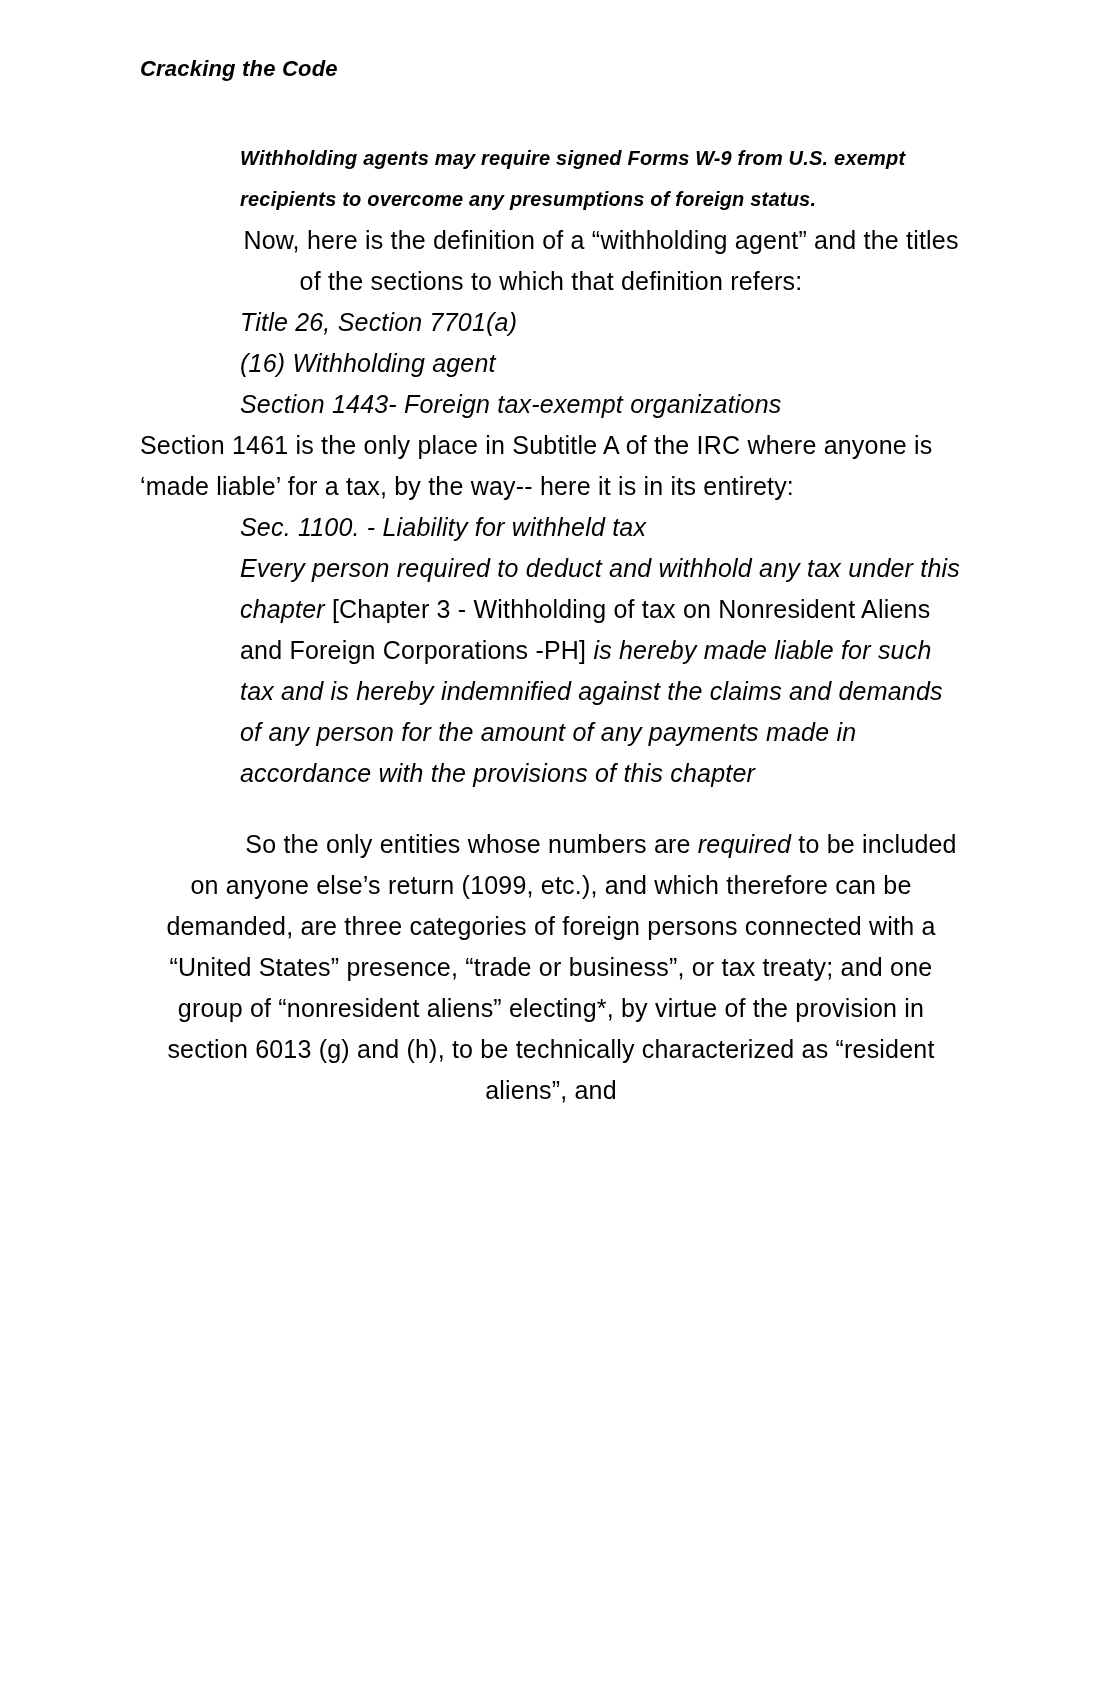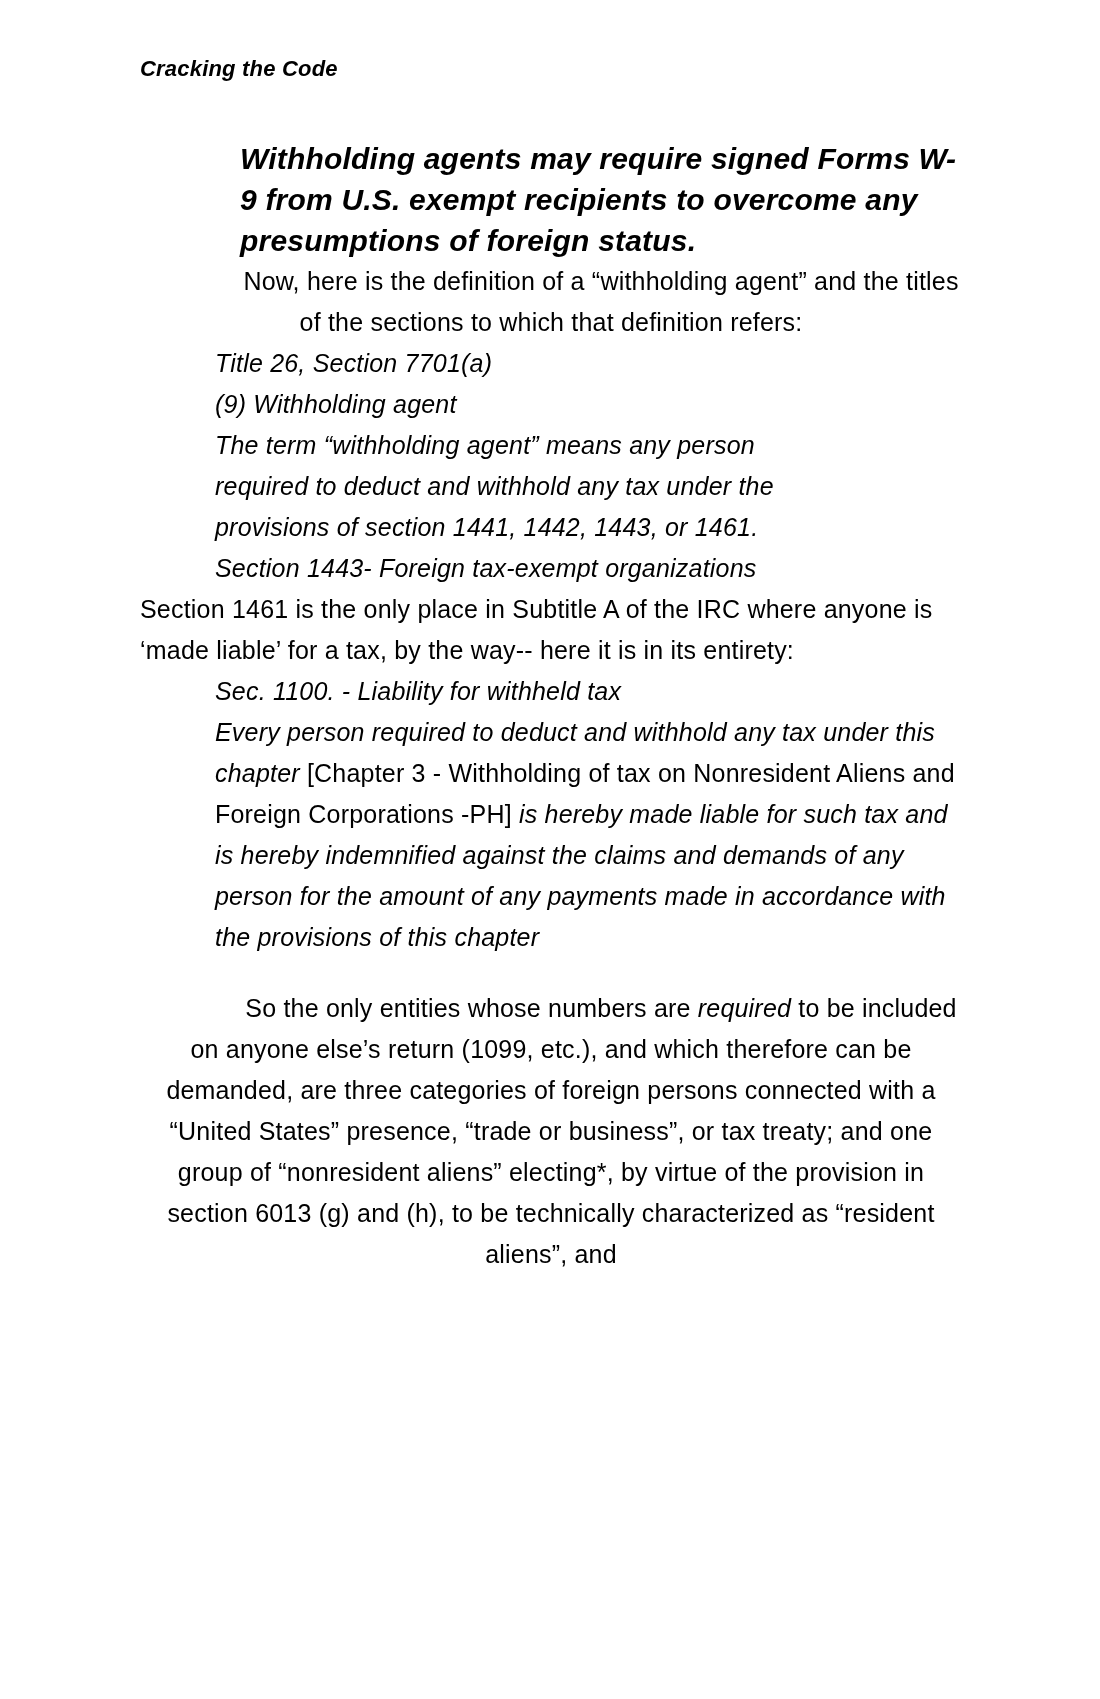--- a/index.html
+++ b/index.html
@@ -29,25 +29,25 @@
     width: 822px;
     font-size: 25px;
     line-height: 41px;
     letter-spacing: 0.2px;
   }
   .body-text p { margin: 0; }
   .lede {
     margin-left: 100px !important;
     font-weight: bold;
     font-style: italic;
-    font-size: 30px;
+    font-size: 20px;
   }
   .para-indent { text-indent: 100px; text-align: center; }
   .quote {
-    margin-left: 75px;
+    margin-left: 100px;
     font-style: italic;
   }
   .quote p { margin: 0; }
   .quote-deep {
     margin-left: 105px;
     width: 600px;
   }
   .rm { font-style: normal; text-align: center; }
   .it { font-style: italic; }
   .conclusion { margin-top: 30px !important; }
@@ -67,22 +67,21 @@
   <div class="running-header">Cracking the Code</div>
 
   <div class="body-text">
 
     <p class="lede">Withholding agents may require signed Forms W-9 from U.S. exempt recipients to overcome any presumptions of foreign status.</p>
 
     <p class="para-indent">Now, here is the definition of a “withholding agent” and the titles of the sections to which that definition refers:</p>
 
     <div class="quote">
       <p>Title 26, Section 7701(a)</p>
-      <p>(9) Withholding agent</p>
-      <p class="quote-deep">The term “withholding agent” means any person required to deduct and withhold any tax under the provisions of section 1441, 1442, 1443, or 1461.</p>
+      <p>(16) Withholding agent</p>
       <p>Section 1443- Foreign tax-exempt organizations</p>
     </div>
 
     <p>Section 1461 is the only place in Subtitle A of the IRC where anyone is ‘made liable’ for a tax, by the way-- here it is in its entirety:</p>
 
     <div class="quote">
       <p>Sec. 1100. - Liability for withheld tax</p>
       <p><span class="it">Every person required to deduct and withhold any tax under this chapter </span><span class="rm">[Chapter 3 - Withholding of tax on Nonresident Aliens and Foreign Corporations -PH] </span><span class="it">is hereby made liable for such tax and is hereby indemnified against the claims and demands of any person for the amount of any payments made in accordance with the provisions of this chapter</span></p>
     </div>
 

